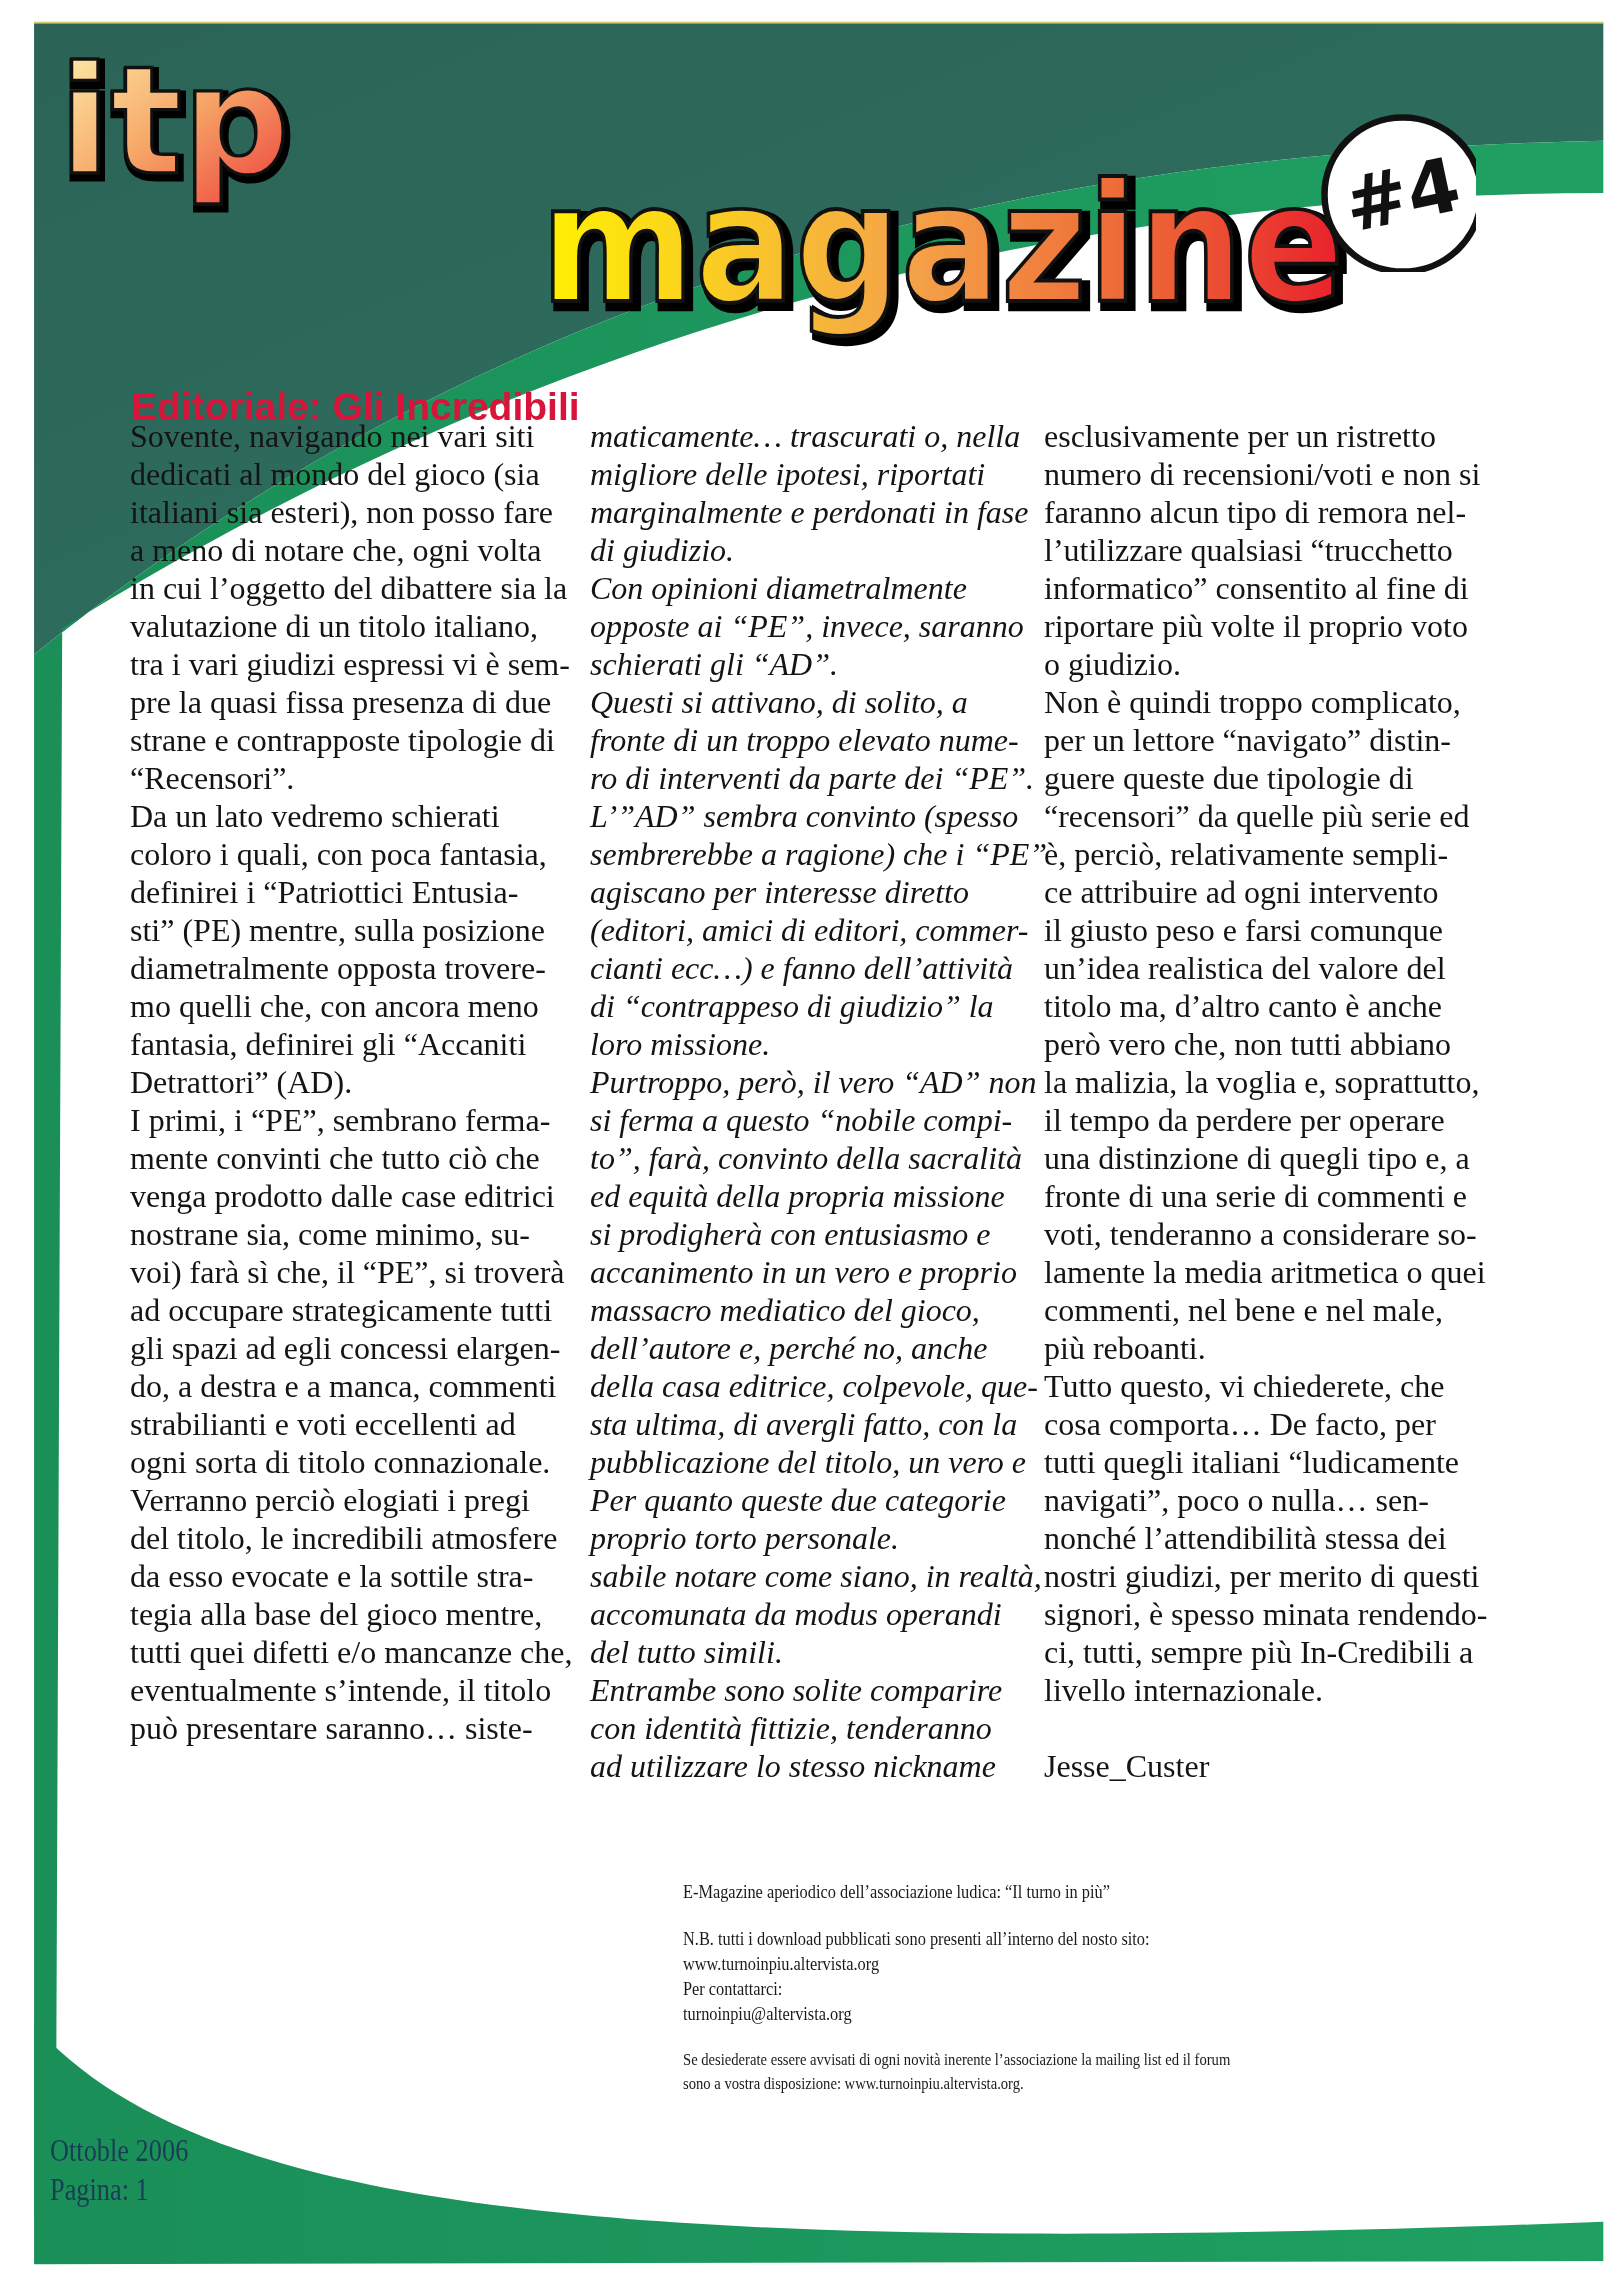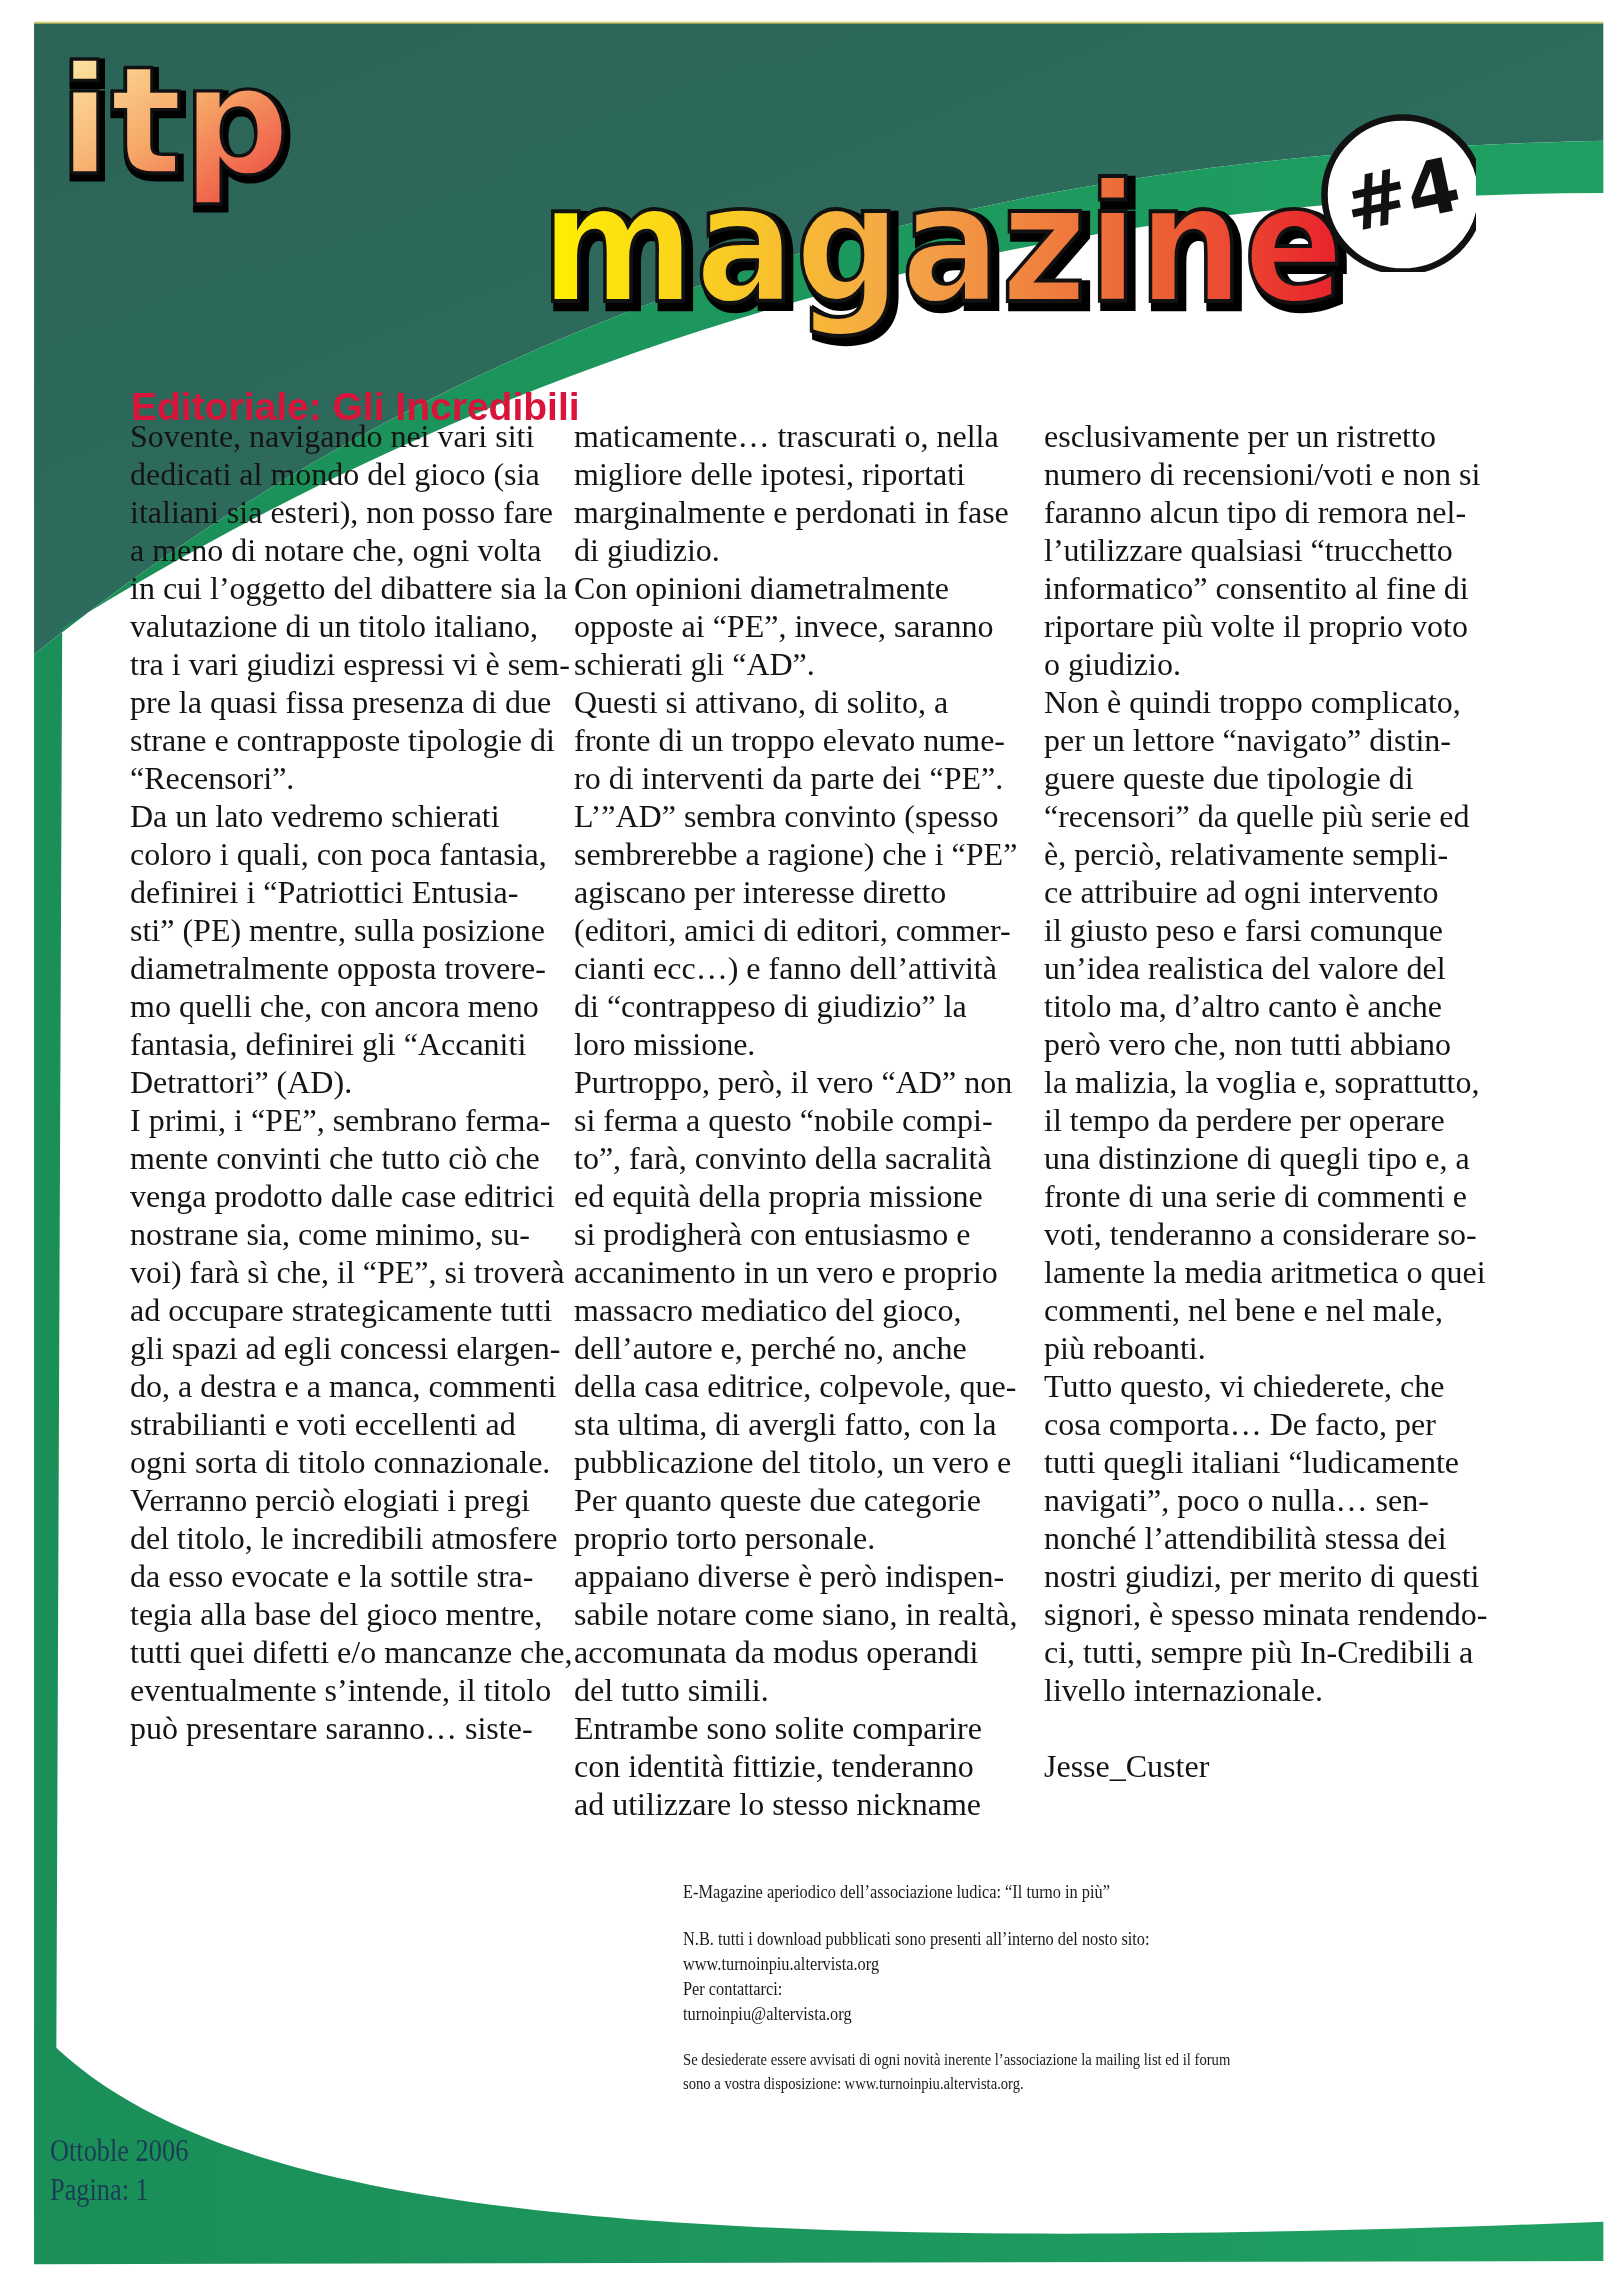--- a/index.html
+++ b/index.html
@@ -6,21 +6,21 @@
   body { width:1623px; height:2295px; background:#ffffff; position:relative; overflow:hidden; font-family:"Liberation Serif", serif; }
   .bg-svg { position:absolute; left:0; top:0; width:1623px; height:2295px; }
   .logo-itp { position:absolute; left:56px; top:46px; }
   .logo-mag { position:absolute; left:537px; top:157px; }
   .issue-badge { position:absolute; left:1316px; top:108px; width:160px; height:164px; }
   .title { position:absolute; left:131px; top:359px; font-family:"Liberation Sans", sans-serif; font-weight:bold; font-size:39px; color:#d8143a; letter-spacing:0px; white-space:nowrap; }
   .col { position:absolute; top:417px; width:452px; font-size:32px; line-height:38px; color:#141414; }
   .col p { margin:0; white-space:nowrap; }
   .col .gap { height:38px; }
   .col1 { left:130px; }
-  .col2 { left:574px; }
+  .col2 { left:590px;font-style:italic; }
   .col3 { left:1044px; }
   .footer-info { position:absolute; left:683px; top:1879px; font-size:19px; line-height:25px; color:#1a1a1a; transform:scaleX(0.86); transform-origin:left top; }
   .footer-info p { margin:0; white-space:nowrap; }
   .footer-info .sp { height:22px; }
   .footer-info .small { font-size:17px; line-height:23.6px; }
   .date-block { position:absolute; left:50px; top:2131px; font-size:31px; line-height:39px; color:#1a3d55; transform:scaleX(0.85); transform-origin:left top; }
   .date-block p { margin:0; white-space:nowrap; }
 </style>
 </head>
 <body>
@@ -140,21 +140,20 @@
   <p>ed equità della propria missione</p>
   <p>si prodigherà con entusiasmo e</p>
   <p>accanimento in un vero e proprio</p>
   <p>massacro mediatico del gioco,</p>
   <p>dell’autore e, perché no, anche</p>
   <p>della casa editrice, colpevole, que-</p>
   <p>sta ultima, di avergli fatto, con la</p>
   <p>pubblicazione del titolo, un vero e</p>
   <p>Per quanto queste due categorie</p>
   <p>proprio torto personale.</p>
-  <p>appaiano diverse è però indispen-</p>
   <p>sabile notare come siano, in realtà,</p>
   <p>accomunata da modus operandi</p>
   <p>del tutto simili.</p>
   <p>Entrambe sono solite comparire</p>
   <p>con identità fittizie, tenderanno</p>
   <p>ad utilizzare lo stesso nickname</p>
 </div>
 
 <div class="col col3">
   <p>esclusivamente per un ristretto</p>

